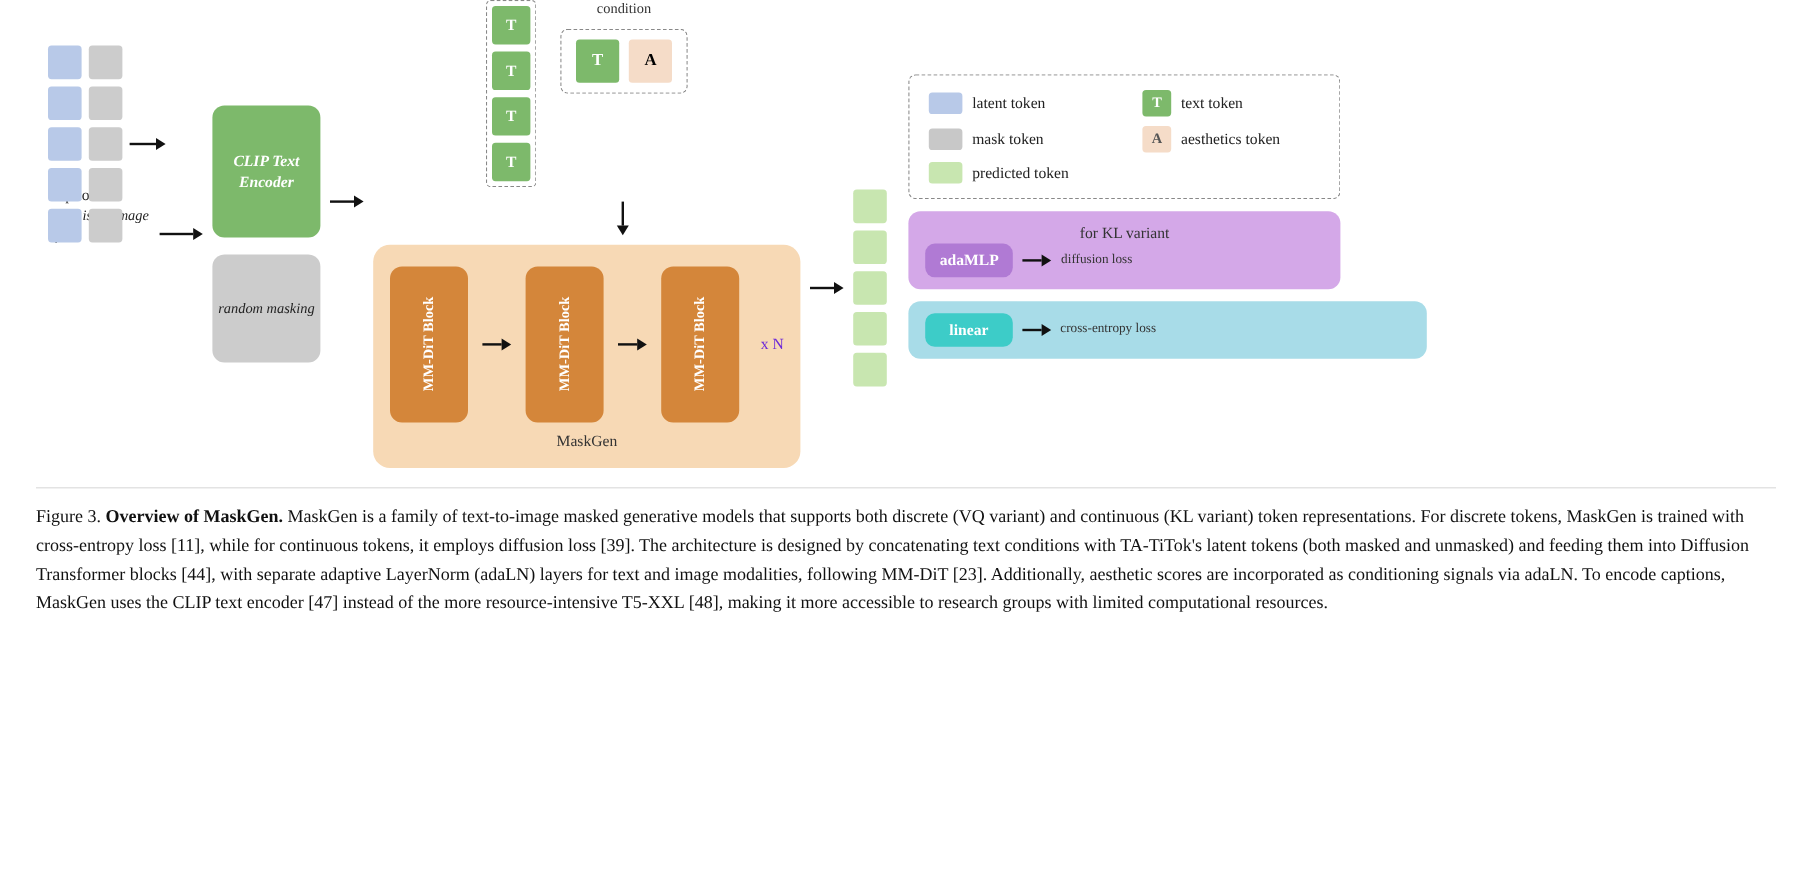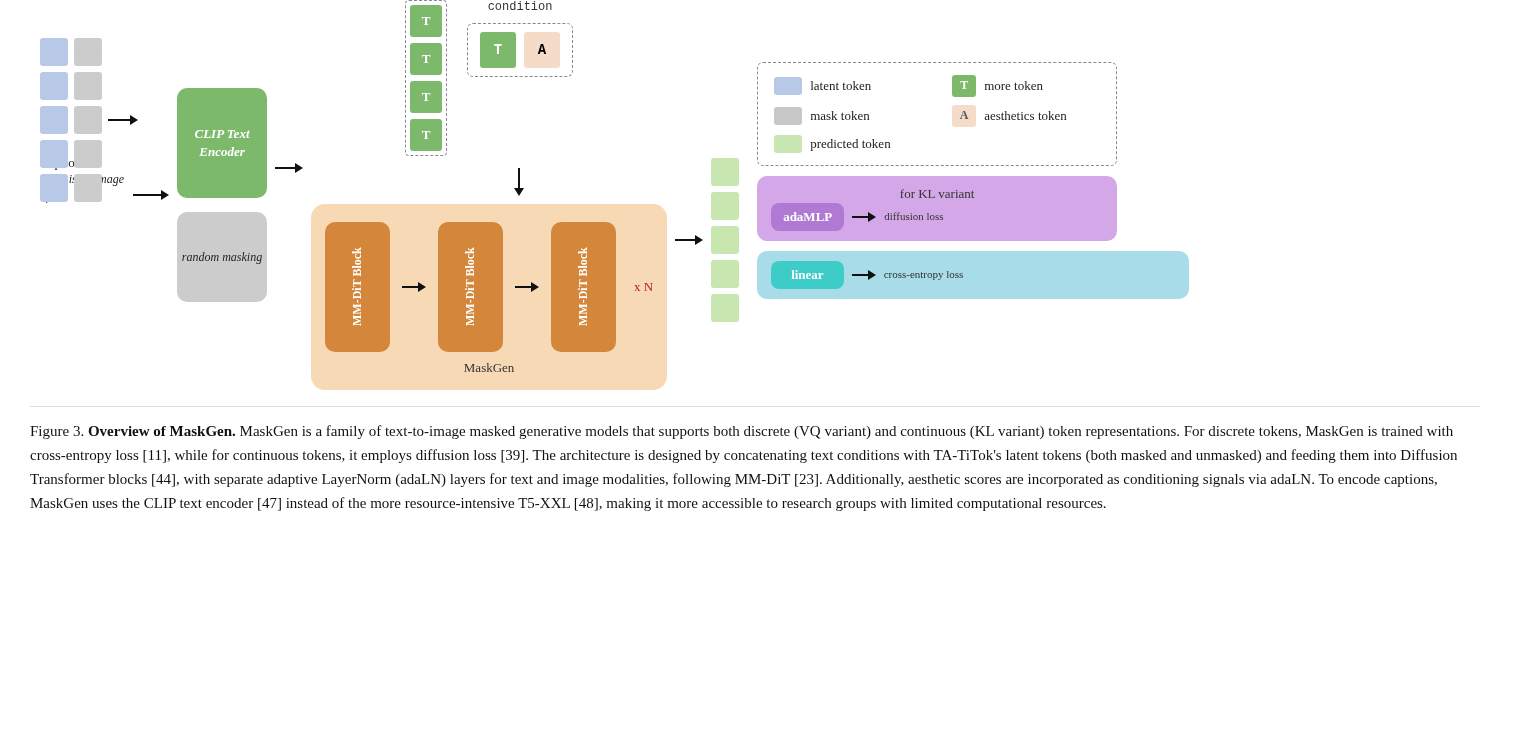--- a/index.html
+++ b/index.html
@@ -118,21 +118,21 @@
       text-align: center;
       font-size: 12px;
       font-weight: bold;
       color: #fff;
       writing-mode: vertical-rl;
       transform: rotate(180deg);
     }
 
     .x-n-label {
       font-size: 14px;
-      color: #b91c1c;
+      color: #6d28d9;
       margin-left: 2px;
     }
 
     
     .legend-box {
       border: 1.5px dashed #888;
       border-radius: 6px;
       padding: 12px 16px;
       display: grid;
       grid-template-columns: 1fr 1fr;
@@ -328,21 +328,21 @@
 
       <div style="display:flex;flex-direction:row;align-items:flex-start;gap:0;">
 
         <div class="dotted-outline">
           <div class="token-box token-text-green">T</div>
           <div class="token-box token-text-green">T</div>
           <div class="token-box token-text-green">T</div>
           <div class="token-box token-text-green">T</div>
         </div>
 
-        <div style="display:flex;flex-direction:column;align-items:center;margin-left:20px;font-family:Liberation Mono, monospace;">
+        <div style="display:flex;flex-direction:column;align-items:center;margin-left:20px;">
           <span style="font-size:12px;color:#333;margin-bottom:4px;">condition</span>
           <div class="condition-area">
             <div class="condition-tokens">
               <div class="token-box token-text-green" style="width:36px;height:36px;font-size:14px;">T</div>
               <div class="token-box token-aesthetics" style="width:36px;height:36px;font-size:14px;">A</div>
             </div>
           </div>
         </div>
       </div>
 
@@ -395,21 +395,21 @@
 
     <div style="display:flex;flex-direction:column;gap:10px;margin-top:-60px;">
 
       <div class="legend-box" style="width:360px;">
         <div class="legend-item">
           <div class="legend-swatch" style="background:#b8c9e8;"></div>
           <span>latent token</span>
         </div>
         <div class="legend-item">
           <div class="legend-token-box" style="background:#7db96b;color:white;">T</div>
-          <span>more token</span>
+          <span>text token</span>
         </div>
         <div class="legend-item">
           <div class="legend-swatch" style="background:#c8c8c8;"></div>
           <span>mask token</span>
         </div>
         <div class="legend-item">
           <div class="legend-token-box" style="background:#f5dcc8;color:#555;">A</div>
           <span>aesthetics token</span>
         </div>
         <div class="legend-item">

